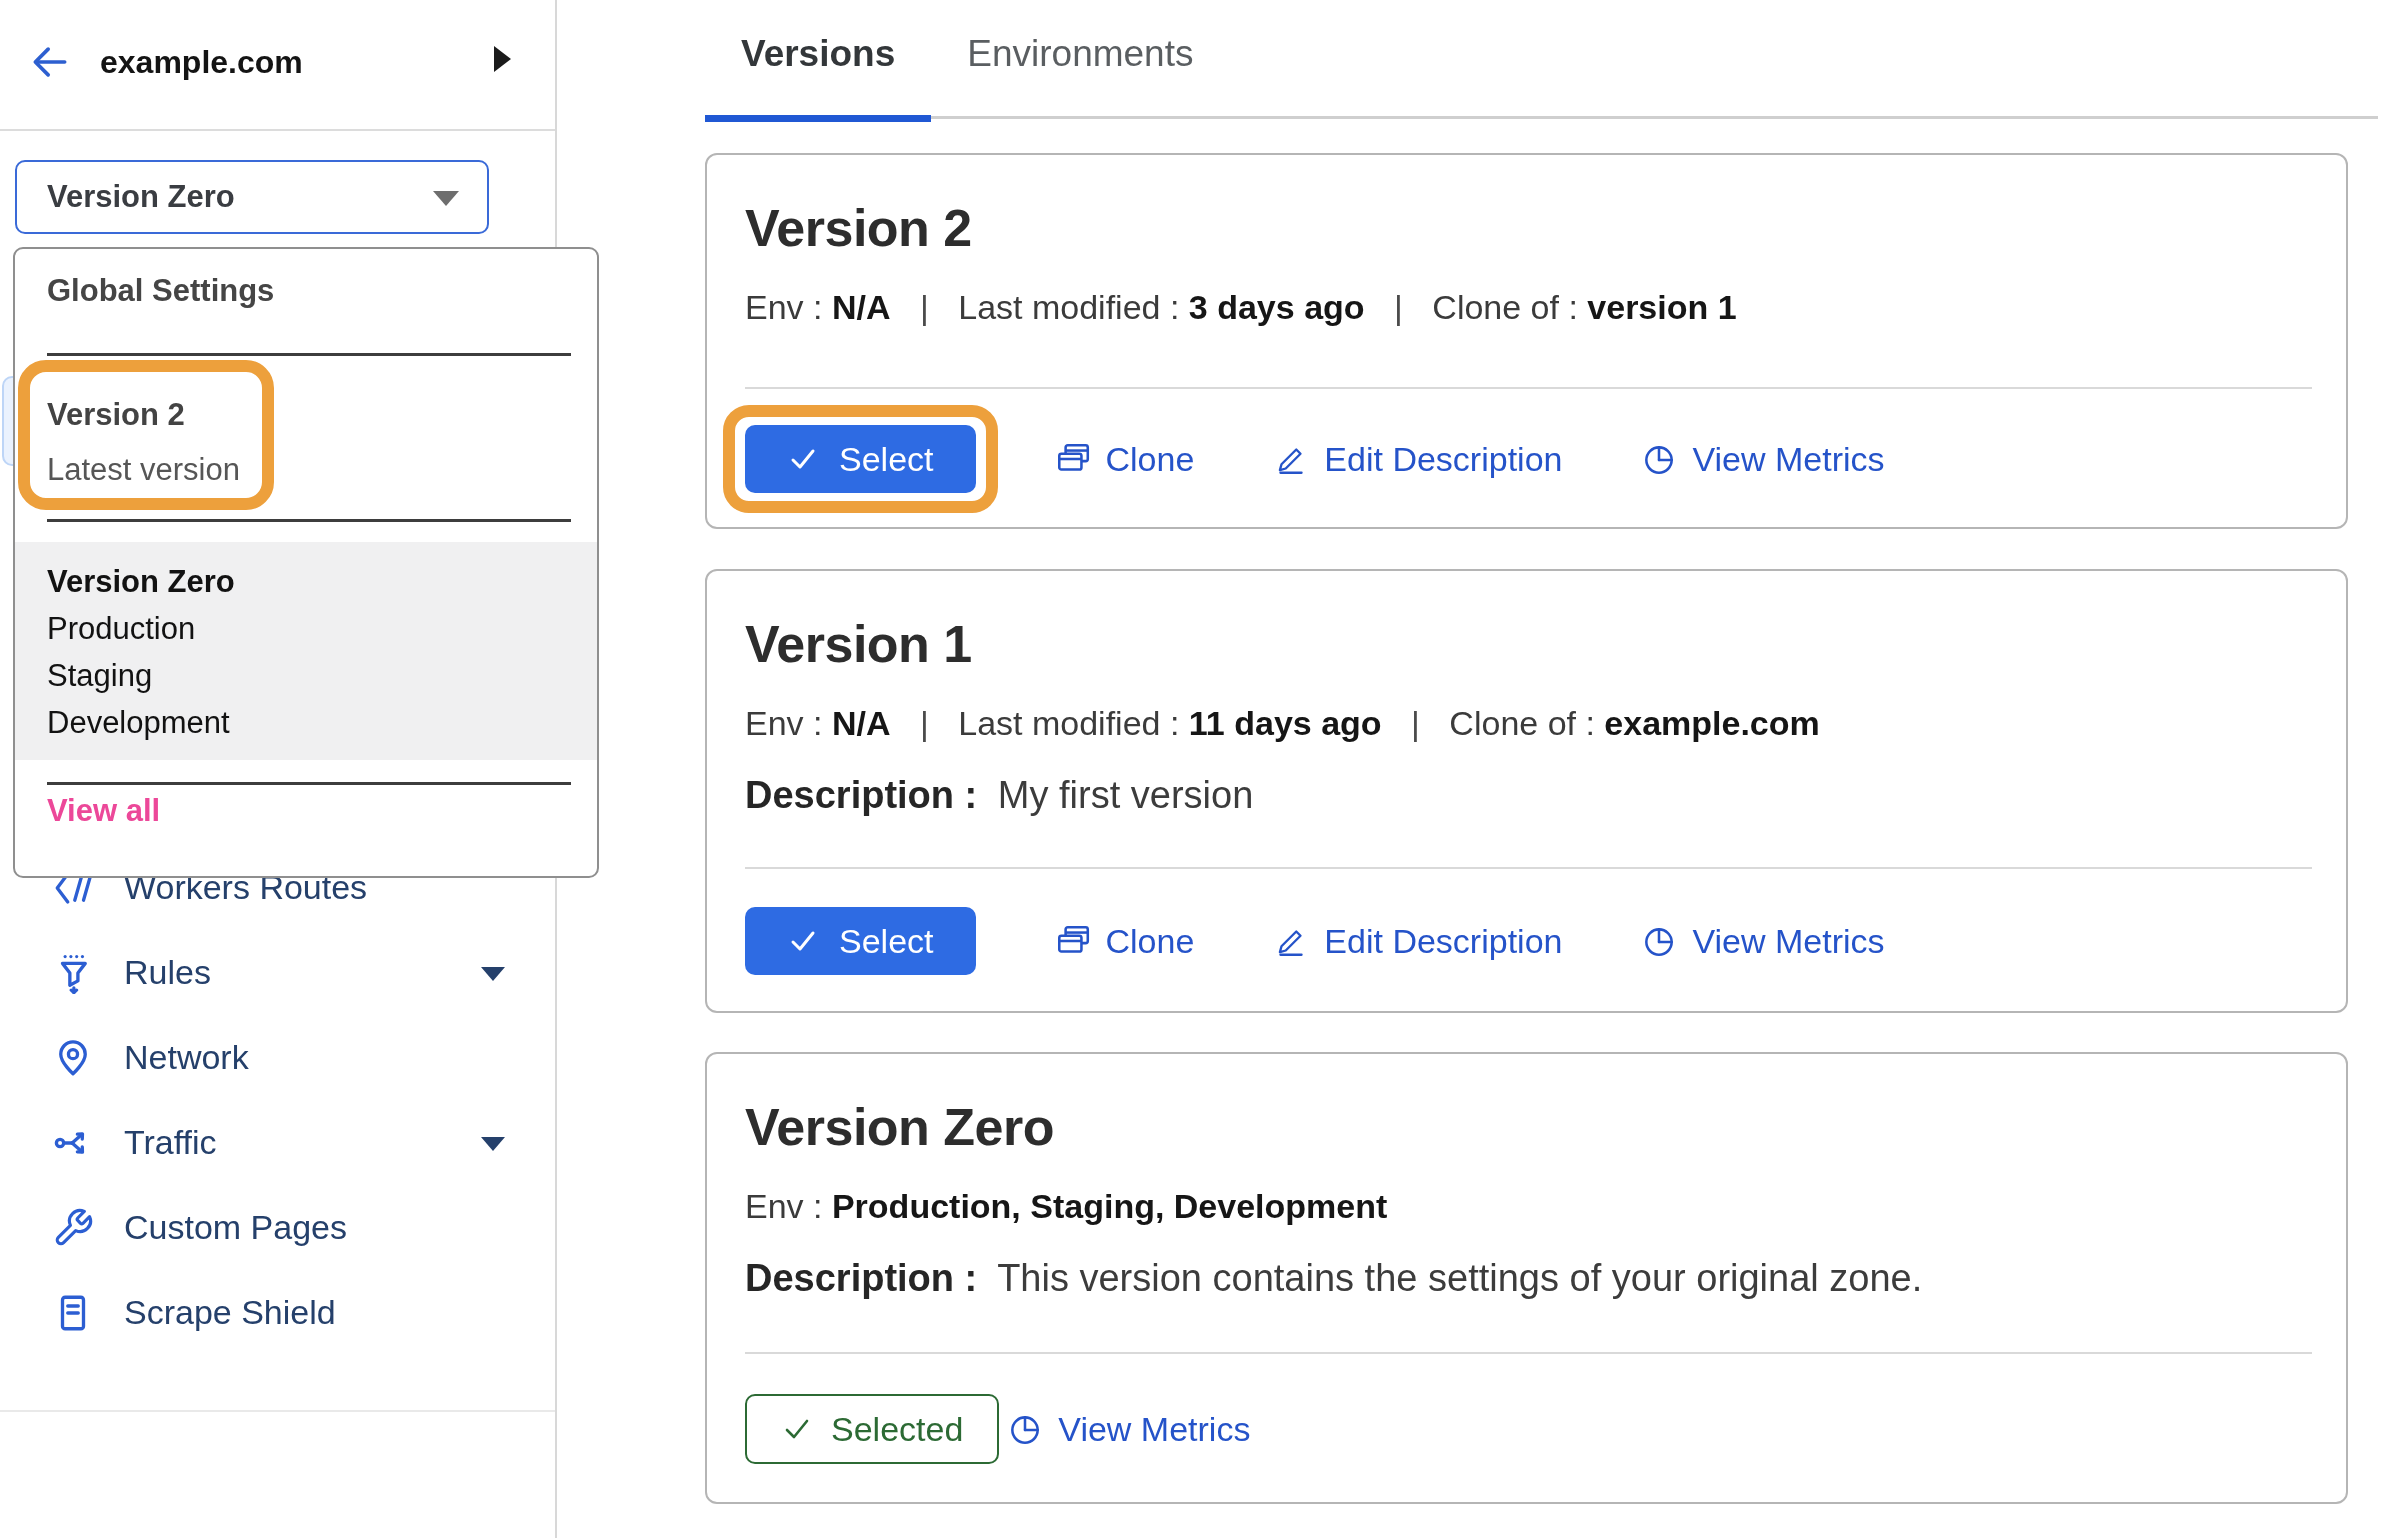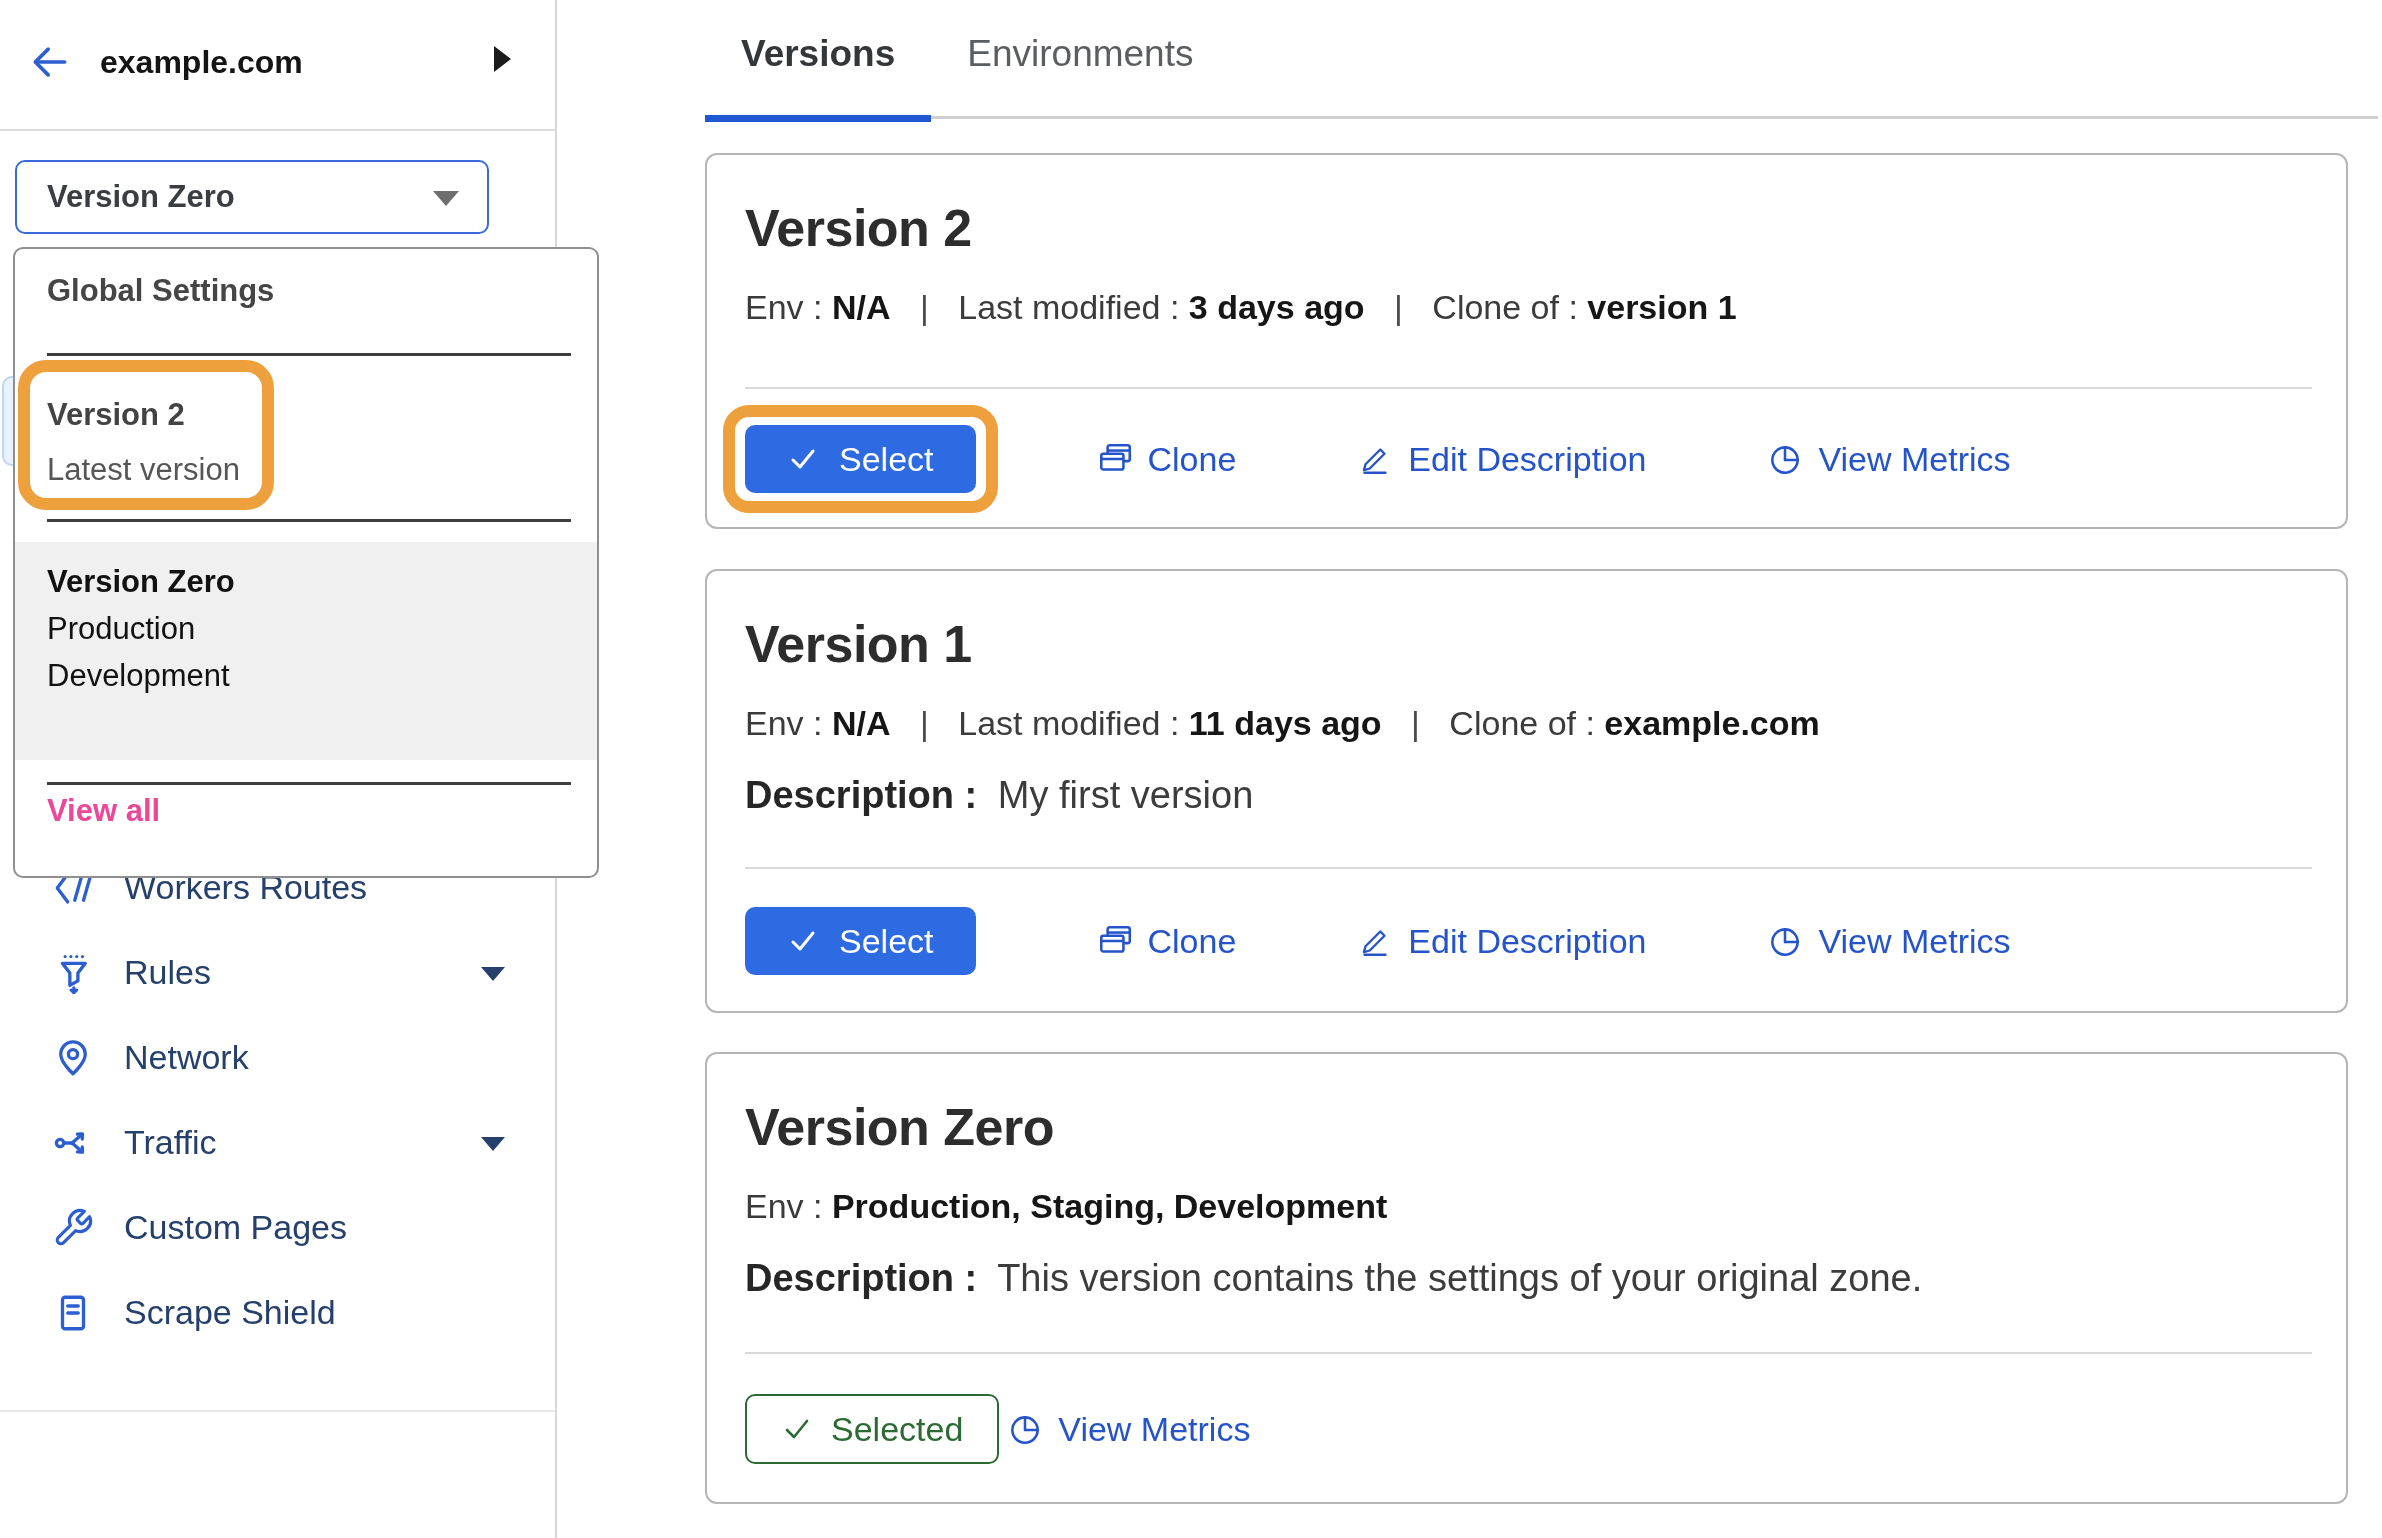--- a/index.html
+++ b/index.html
@@ -70,21 +70,21 @@
   .cards { margin-left:146px; width:1643px; }
   .card { border:2px solid #b5b5b5; border-radius:12px; background:#fff; padding:0 34px 0 38px; }
   .card-title { margin-top:42px; font-size:52px; line-height:62px; font-weight:700;
                 color:#2d2d2d; letter-spacing:-0.5px; }
   .card-meta { margin-top:26px; font-size:34px; line-height:44px; color:#3b3b3b; }
   .meta-value { font-weight:700; color:#161616; }
   .meta-pipe { margin:0 20px; color:#4a4a4a; }
   .card-desc { margin-top:28px; font-size:38px; line-height:44px; color:#3c3c3c; }
   .desc-label { font-weight:700; color:#262626; margin-right:10px; }
   .card-divider { border-top:2px solid #d9d9d9; }
-  .card-actions { display:flex; align-items:center; gap:120px; }
+  .card-actions { display:flex; align-items:center; gap:78px; }
   .btn-select { height:68px; padding:0 42px; background:#2e6be3; color:#fff; border:none;
                 border-radius:10px; font-size:34px; font-family:inherit;
                 display:inline-flex; align-items:center; gap:20px; cursor:pointer; }
   .btn-selected { height:70px; padding:0 34px; background:#fff; color:#2c6a34;
                   border:2.5px solid #2c6a34; border-radius:10px; font-size:34px; font-family:inherit;
                   display:inline-flex; align-items:center; gap:18px; cursor:pointer; }
   .link { display:inline-flex; align-items:center; gap:14px; color:#2553c9; font-size:34px;
           background:none; border:none; font-family:inherit; cursor:pointer; }
   .icon24 { width:38px; height:38px; flex:0 0 auto; }
   .icon-check { width:32px; height:32px; }
@@ -192,20 +192,21 @@
     <div id="dropdown-panel">
       <div class="dd-heading" style="top:24px;">Global Settings</div>
       <div class="dd-hr" style="top:104px;"></div>
       <div class="dd-latest-title">Version 2</div>
       <div class="dd-latest-sub">Latest version</div>
       <div class="dd-orange-ring"></div>
       <div class="dd-hr" style="top:270px;"></div>
       <div class="dd-gray">
         <div class="g-title">Version Zero</div>
         <div class="g-item">Production</div>
+        <div class="g-item">Staging</div>
         <div class="g-item">Development</div>
       </div>
       <div class="dd-hr" style="top:533px;"></div>
       <div class="dd-heading" style="top:544px; color:#ec4899;">View all</div>
     </div>
   </div>
 
   <div id="main">
 
     <div id="tabs">

